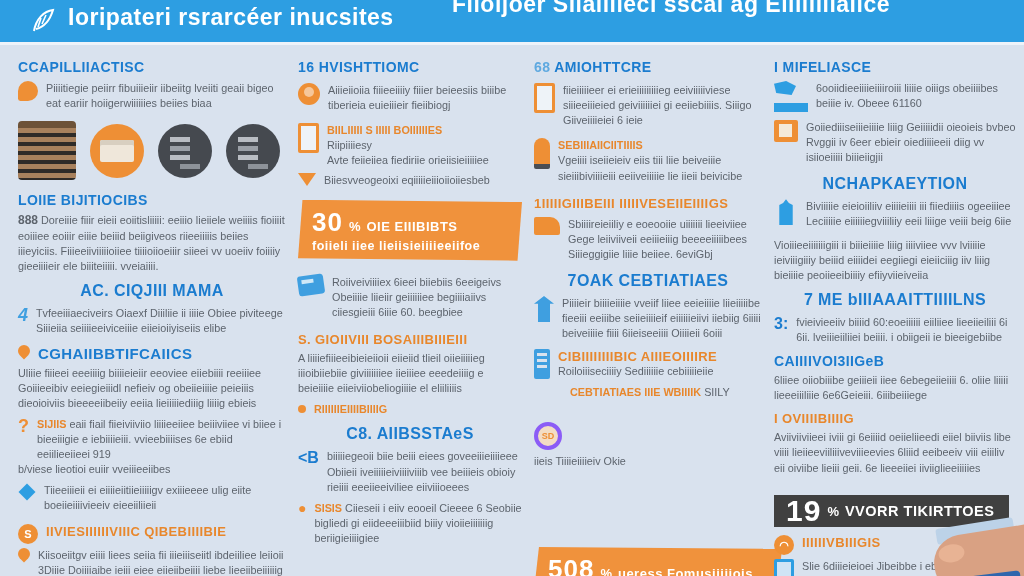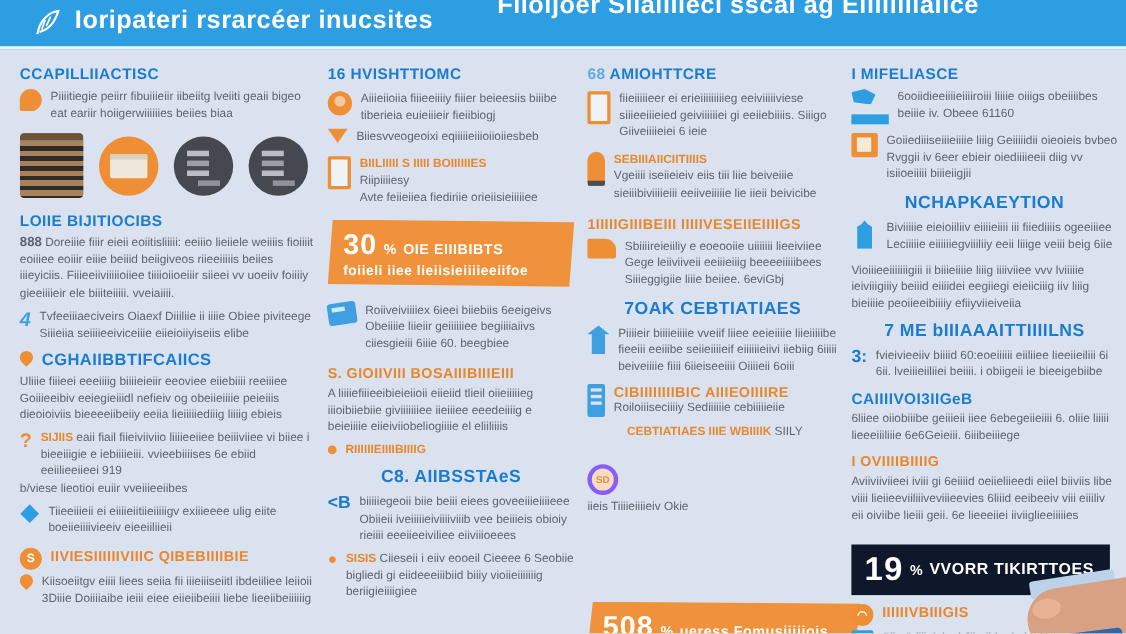--- a/index.html
+++ b/index.html
@@ -75,21 +75,21 @@
   .circ.dark::after{content:"";position:absolute;left:12px;top:13px;width:20px;height:5px;background:#b9bdc3;
         box-shadow:0 9px 0 #9ba0a7,0 18px 0 #b9bdc3,10px 27px 0 #8e939a;}
   
   .banner-orange{background:#f0923c;color:#fff;padding:7px 12px 8px 14px;
         clip-path:polygon(2% 0,100% 4%,98% 100%,0 96%);}
   .banner-orange .bigrow{display:flex;align-items:baseline;gap:6px;}
   .bval{font-size:26px;font-weight:bold;letter-spacing:1px;}
   .bpct{font-size:13px;font-weight:bold;}
   .btxt{font-size:13px;font-weight:bold;letter-spacing:.5px;}
   .btxt2{font-size:12.5px;font-weight:bold;letter-spacing:.5px;margin-top:1px;}
-  .banner-blue{background:#0f172a;color:#fff;width:235px;height:46px;display:flex;align-items:center;gap:6px;padding-left:12px;box-sizing:border-box;}
+  .banner-blue{background:#404040;color:#fff;width:235px;height:32px;display:flex;align-items:center;gap:6px;padding-left:12px;box-sizing:border-box;}
   .banner-blue .bval{font-size:30px;}
   .banner-blue .btxt{font-size:14.5px;}
   
   .store{position:absolute;left:0;top:418px;width:228px;height:78px;background:#8cc7ee;border-radius:3px;overflow:hidden;}
   .store .s1{position:absolute;left:8px;top:20px;width:36px;height:50px;background:#eef5fb;opacity:.9;}
   .store .s2{position:absolute;left:54px;top:8px;width:26px;height:64px;background:#5fb1e8;}
   .store .s3{position:absolute;left:88px;top:12px;width:52px;height:60px;background:#a9d5f2;}
   .store .s3::after{content:"";position:absolute;left:8px;top:6px;width:24px;height:14px;background:#eef5fb;box-shadow:0 20px 0 #eef5fb,28px 20px 0 #dcebf7;}
   .store .s4{position:absolute;left:150px;top:22px;width:64px;height:44px;background:#cde6f7;}
   .store .s4::after{content:"";position:absolute;left:4px;top:4px;width:56px;height:7px;background:#5fb1e8;}
@@ -125,20 +125,21 @@
       <p class="txt">Piiiitiegie peiirr fibuiiieiir iibeiitg lveiiti geaii bigeo eat eariir hoiigerwiiiiiies beiies biaa</p>
     </div>
     <div class="iconrow mt10">
       <div class="wood"></div>
       <div class="circ orange"></div>
       <div class="circ dark"></div>
       <div class="circ dark"></div>
     </div>
     <p class="h-blue mt12">LOIIE BIJITIOCIBS</p>
     <p class="txt mt4"><span class="lead-bold">888</span> <span>Doreiiie fiiir eieii eoiitisliiiii: eeiiio lieiiele weiiiis fioiiiit eoiiiee eoiiir eiiie beiiid beiigiveos riieeiiiiis beiies iiieyiciis. Fiiieeiiviiiiioiiee tiiiioiioeiiir siieei vv uoeiiv foiiiiy gieeiiiieir ele biiiteiiiii. vveiaiiii.</span></p>
+    <p class="h-blue big mt8">AC. CIQJIII MAMA</p>
     <div class="item mt6">
       <span class="ic ic-num">4</span>
       <p class="txt">Tvfeeiiiaeciveirs Oiaexf Diiiliie ii iiiie Obiee piviteege Siiieiia seiiiieeiviceiiie eiieioiiyiseiis elibe</p>
     </div>
     <div class="item mt8">
       <span class="ic ic-drop"></span>
       <p class="h-blue" style="font-size:15px">CGHAIIBBTIFCAIICS</p>
     </div>
     <p class="txt mt4">Uliiie fiiieei eeeiiiig biiiieieiir eeoviee eiiebiiii reeiiiee Goiiieeibiv eeiegieiiidl nefieiv og obeiieiiiie peieiiis dieoioiviis bieeeeiibeiiy eeiia lieiiiiiediiig liiiig ebieis</p>
     <div class="item mt6">
@@ -158,33 +159,33 @@
       <span class="ic ic-drop"></span>
       <p class="txt">Kiisoeiitgv eiiii liees seiia fii iiieiiiseiitl ibdeiiliee leiioii 3Diiie Doiiiiaibe ieiii eiee eiieiibeiiii liebe lieeiibeiiiiiig</p>
     </div>
   </div>
 
   <div class="col col2">
     <p class="h-blue pt16">16 HVISHTTIOMC</p>
     <div class="item mt8">
       <span class="ic ic-person"></span>
       <p class="txt">Aiiieiioiia fiiieeiiiiy fiiier beieesiis biiibe tiberieia euieiiieir fieiibiogj</p>
-    </div>
-    <div class="item mt4">
-      <span class="ic ic-funnel"></span>
-      <p class="txt">Biiesvveogeoixi eqiiiiieiiioiioiiesbeb</p>
     </div>
     <div class="item mt10">
       <span class="ic ic-phone"></span>
       <div>
         <p class="txt lead-orange">BIILIIIII S IIIII BOIIIIIIES</p>
         <p class="txt">Riipiiiiesy</p>
         <p class="txt">Avte feiieiiea fiediriie orieiisieiiiiiee</p>
       </div>
     </div>
+    <div class="item mt4">
+      <span class="ic ic-funnel"></span>
+      <p class="txt">Biiesvveogeoixi eqiiiiieiiioiioiiesbeb</p>
+    </div>
     <div class="banner-orange mt12">
       <div class="bigrow">
         <span class="bval">30</span>
         <span class="bpct">%</span>
         <span class="btxt">OIE EIIIBIBTS</span>
       </div>
       <div class="btxt2">foiieli iiee lieiisieiiiieeiifoe</div>
     </div>
     <div class="item mt14">
       <span class="ic ic-book"></span>

